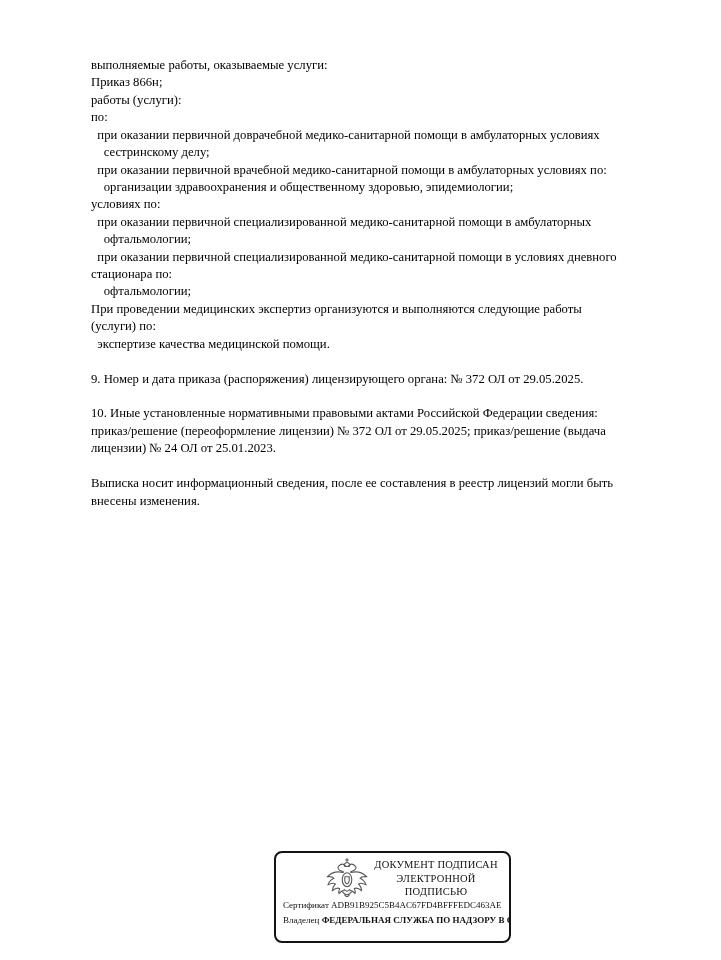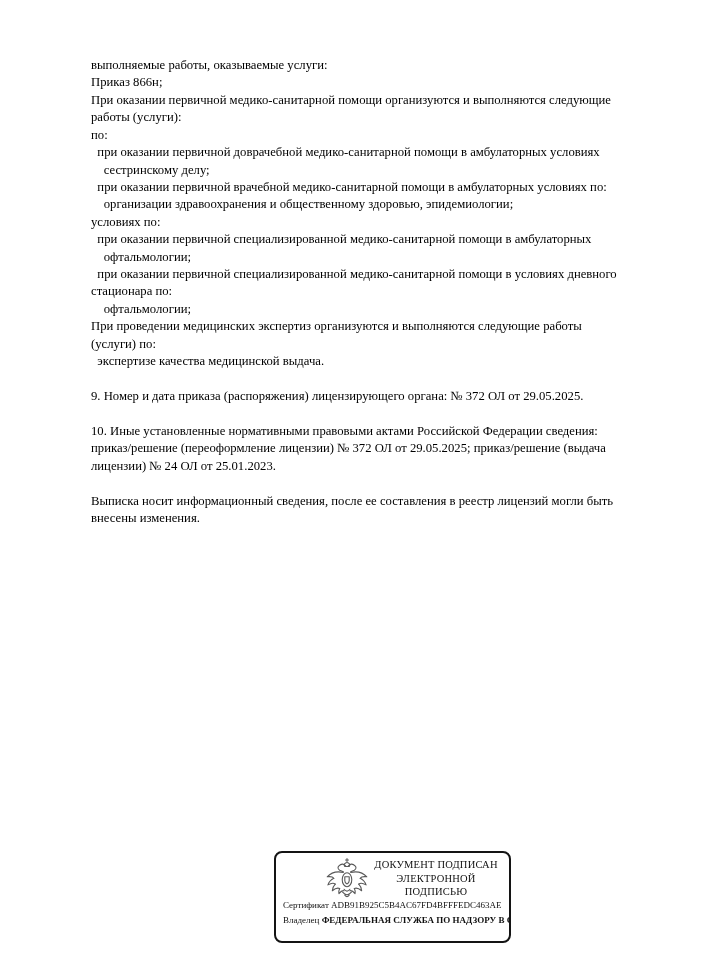--- a/index.html
+++ b/index.html
@@ -82,36 +82,35 @@
   }
 </style>
 </head>
 <body>
 
 <div class="page">
 
   <div class="doc-text">
       <div class="doc-line">выполняемые работы, оказываемые услуги:</div>
       <div class="doc-line">Приказ 866н;</div>
-      <div class="doc-line">При оказании первичной медико-санитарной помощи организуются и выполняются следующие</div>
       <div class="doc-line">работы (услуги):</div>
       <div class="doc-line">по:</div>
       <div class="doc-line">  при оказании первичной доврачебной медико-санитарной помощи в амбулаторных условиях</div>
       <div class="doc-line">    сестринскому делу;</div>
       <div class="doc-line">  при оказании первичной врачебной медико-санитарной помощи в амбулаторных условиях по:</div>
       <div class="doc-line">    организации здравоохранения и общественному здоровью, эпидемиологии;</div>
       <div class="doc-line">условиях по:</div>
       <div class="doc-line">  при оказании первичной специализированной медико-санитарной помощи в амбулаторных</div>
       <div class="doc-line">    офтальмологии;</div>
       <div class="doc-line">  при оказании первичной специализированной медико-санитарной помощи в условиях дневного</div>
       <div class="doc-line">стационара по:</div>
       <div class="doc-line">    офтальмологии;</div>
       <div class="doc-line">При проведении медицинских экспертиз организуются и выполняются следующие работы</div>
       <div class="doc-line">(услуги) по:</div>
-      <div class="doc-line">  экспертизе качества медицинской выдача.</div>
+      <div class="doc-line">  экспертизе качества медицинской помощи.</div>
       <div class="doc-line">&nbsp;</div>
       <div class="doc-line">9. Номер и дата приказа (распоряжения) лицензирующего органа: № 372 ОЛ от 29.05.2025.</div>
       <div class="doc-line">&nbsp;</div>
       <div class="doc-line">10. Иные установленные нормативными правовыми актами Российской Федерации сведения:</div>
       <div class="doc-line">приказ/решение (переоформление лицензии) № 372 ОЛ от 29.05.2025; приказ/решение (выдача</div>
       <div class="doc-line">лицензии) № 24 ОЛ от 25.01.2023.</div>
       <div class="doc-line">&nbsp;</div>
       <div class="doc-line">Выписка носит информационный сведения, после ее составления в реестр лицензий могли быть</div>
       <div class="doc-line">внесены изменения.</div>
     </div>

